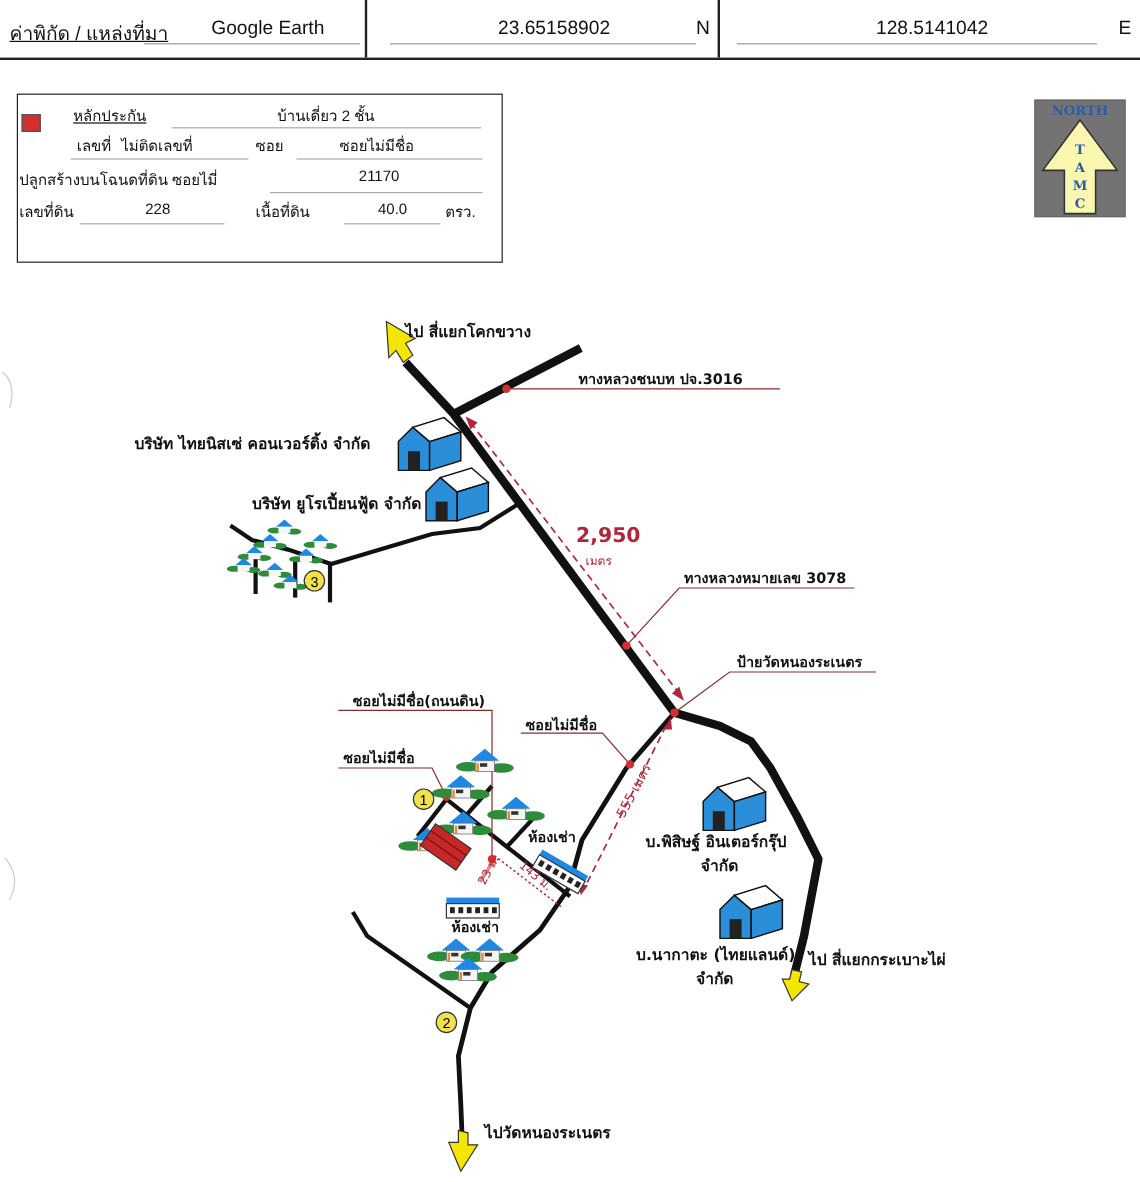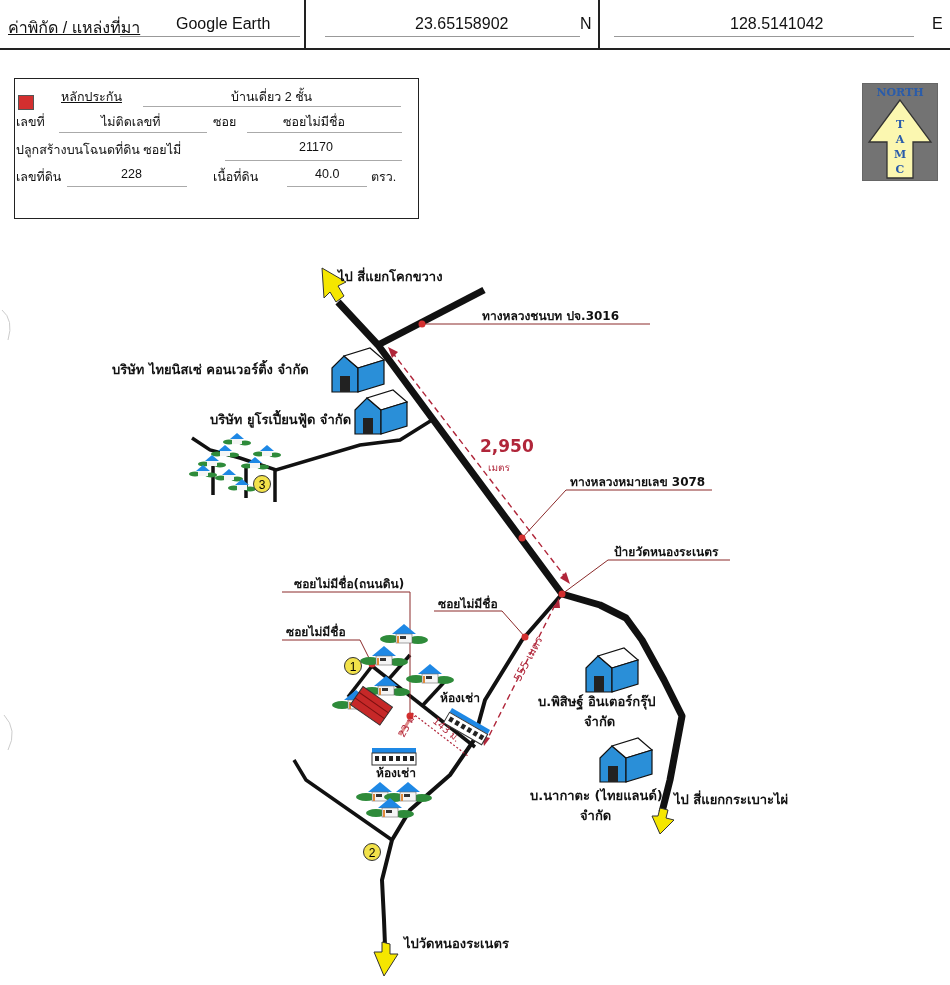--- a/index.html
+++ b/index.html
@@ -32,21 +32,21 @@
   <span class="t" style="left:932px;top:15px;">E</span>
   <div class="ul" style="left:614px;top:36px;width:300px;"></div>
 </div>
 
 <div class="box">
   <div style="position:absolute;left:3px;top:16px;width:14px;height:13px;background:#d32f2f;border:1px solid #555;"></div>
   <span class="t" style="left:46px;top:8px;text-decoration:underline;">หลักประกัน</span>
   <span class="t" style="left:216px;top:8px;">บ้านเดี่ยว 2 ชั้น</span>
   <div class="ul" style="left:128px;top:27px;width:258px;"></div>
 
-  <span class="t" style="left:1px;top:33px;">เลขที่</span>
+  <span class="t" style="left:1px;top:33px;padding-left:48px;">เลขที่</span>
   <span class="t" style="left:86px;top:33px;font-family:Liberation Serif, serif;">ไม่ติดเลขที่</span>
   <span class="t" style="left:198px;top:33px;">ซอย</span>
   <span class="t" style="left:268px;top:33px;">ซอยไม่มีชื่อ</span>
   <div class="ul" style="left:44px;top:53px;width:148px;"></div>
   <div class="ul" style="left:232px;top:53px;width:155px;"></div>
 
   <span class="t" style="left:1px;top:61px;">ปลูกสร้างบนโฉนดที่ดิน ซอยไมี่</span>
   <span class="t" style="left:284px;top:61px;">21170</span>
   <div class="ul" style="left:210px;top:81px;width:177px;"></div>
 

